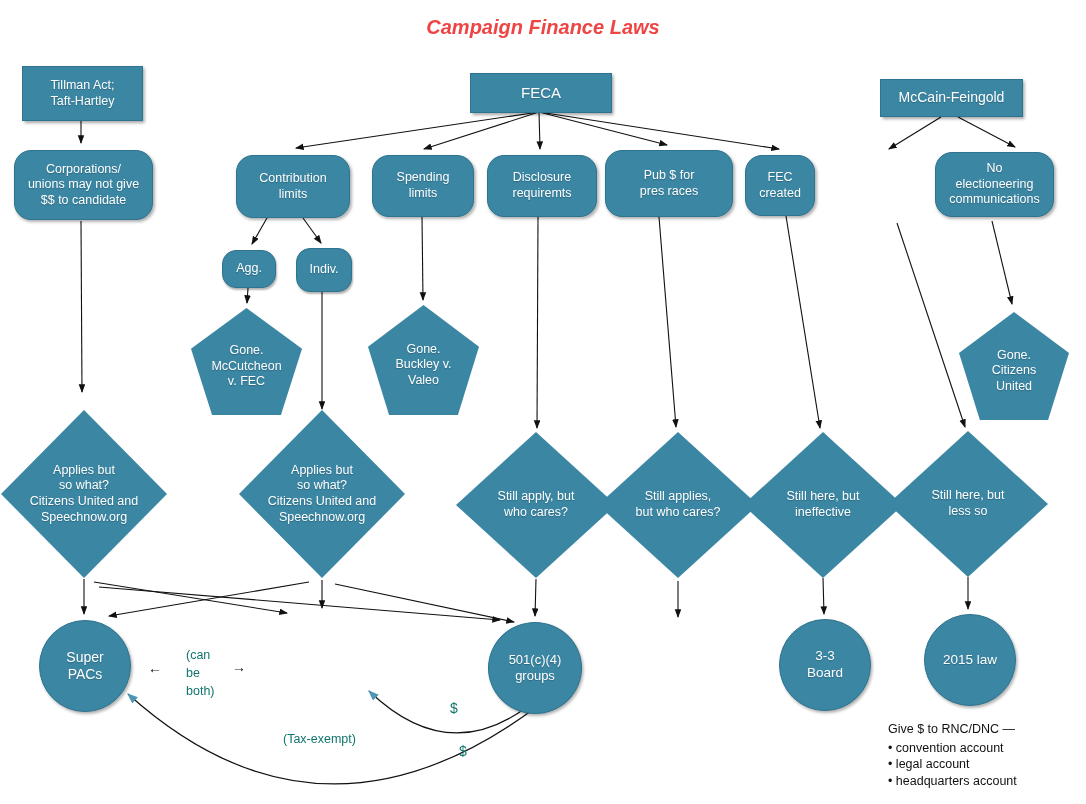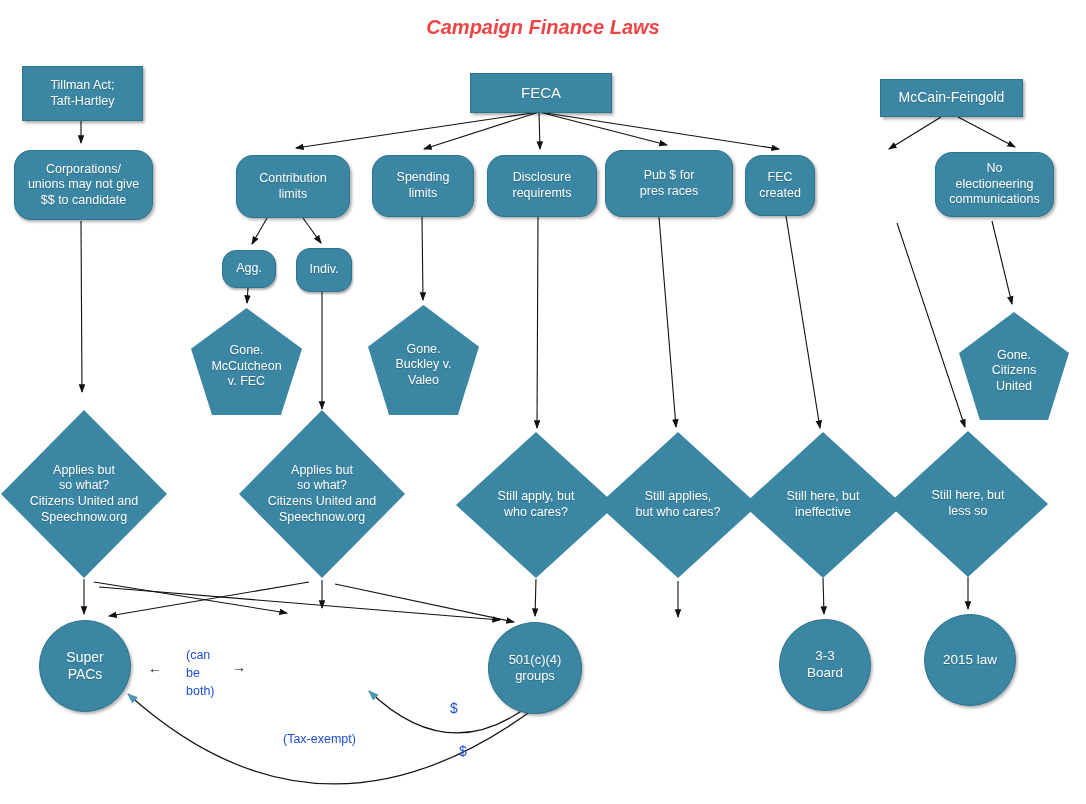--- a/index.html
+++ b/index.html
@@ -16,21 +16,21 @@
   .node .nl{white-space:pre-line;width:100%;text-shadow:0 1px 1px rgba(0,0,0,.22);}
   .rect{border:1px solid #2e7490;box-shadow:1.5px 2px 3px rgba(0,0,0,.35);}
   .rounded{border:1px solid #2e7490;border-radius:17px;box-shadow:1.5px 2px 3px rgba(0,0,0,.3);}
   .pill{border:1px solid #2e7490;border-radius:14px;box-shadow:1px 2px 2px rgba(0,0,0,.3);text-align:center;}
   .circle{border:1px solid #2e7490;border-radius:50%;box-shadow:1.5px 2px 3px rgba(0,0,0,.3);}
   .pentagon{clip-path:polygon(50% 0%,100% 38%,81% 100%,19% 100%,0% 38%);
     filter:drop-shadow(1px 2px 2px rgba(0,0,0,.35));padding-top:10px;box-sizing:border-box;}
   .diamond{clip-path:polygon(50% 0%,100% 50%,50% 100%,0% 50%);
     filter:drop-shadow(1px 2px 2px rgba(0,0,0,.35));}
   .feca-label{font-size:15px;}
-  .ann{position:absolute;color:#1d4ed8;font-size:12.5px;line-height:1.45;white-space:pre-line;}
+  .ann{position:absolute;color:#0f766e;font-size:12.5px;line-height:1.45;white-space:pre-line;}
   .arrow-glyph{position:absolute;color:#111;font-size:14px;}
   .rnc{position:absolute;color:#111;font-size:12.5px;line-height:1.32;}
   .rnc .heading{margin-bottom:2px;}
   .rnc ul{list-style:none;margin:0;padding:0;}
   .rnc li::before{content:"•  ";}
   svg.connectors{position:absolute;left:0;top:0;pointer-events:none;}
 </style>
 </head>
 <body>
 
@@ -196,14 +196,22 @@
 
   <div class="ann" style="left:186px;top:646px">(can
 be
 both)</div>
   <span class="arrow-glyph" style="left:148px;top:660px">←</span>
   <span class="arrow-glyph" style="left:232px;top:659px">→</span>
   <div class="ann" style="left:283px;top:730px">(Tax-exempt)</div>
   <div class="ann" style="left:450px;top:698px;font-size:14px">$</div>
   <div class="ann" style="left:459px;top:741px;font-size:14px">$</div>
 
+  <div class="rnc" style="left:888px;top:721px">
+    <div class="heading">Give $ to RNC/DNC —</div>
+    <ul>
+      <li>convention account</li>
+      <li>legal account</li>
+      <li>headquarters account</li>
+    </ul>
+  </div>
 
 </div>
 
 </body></html>

